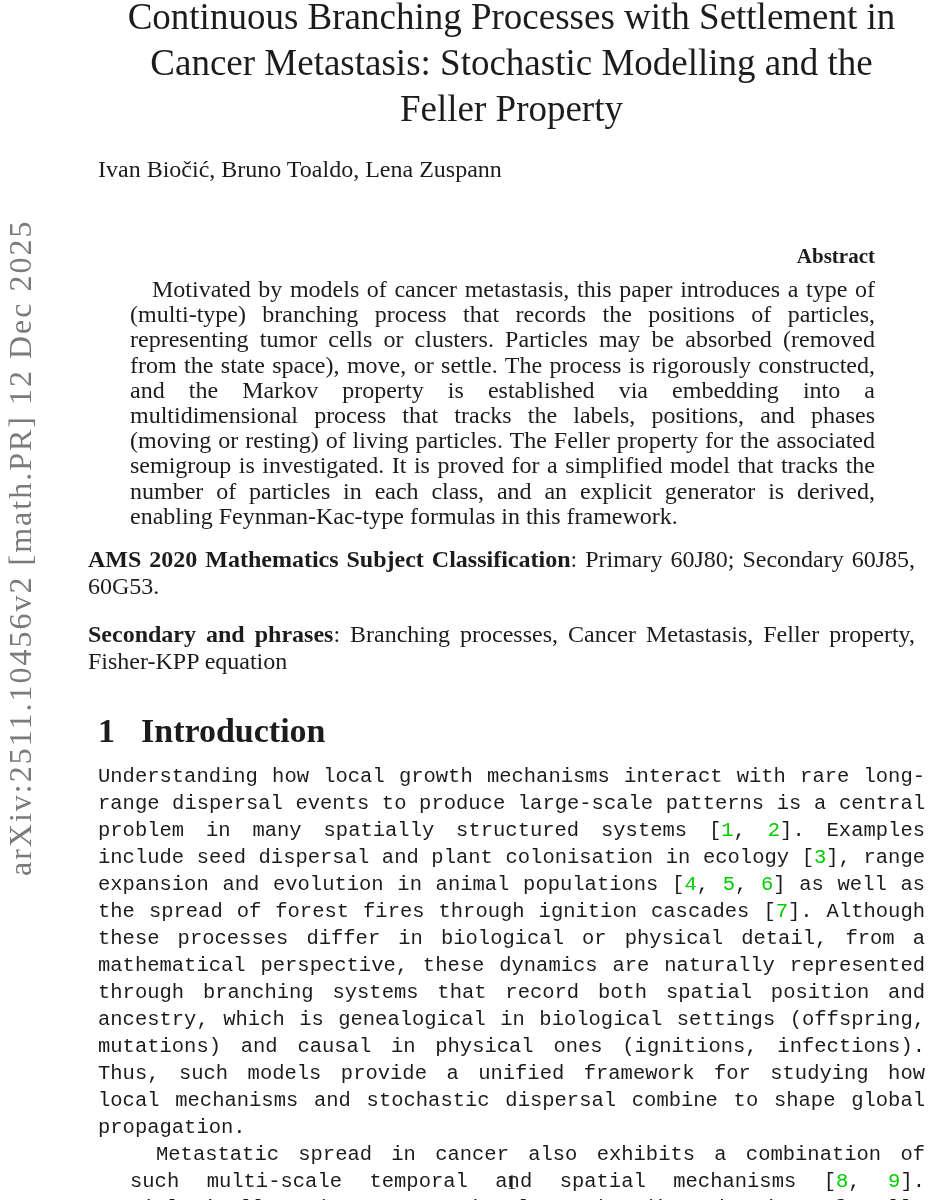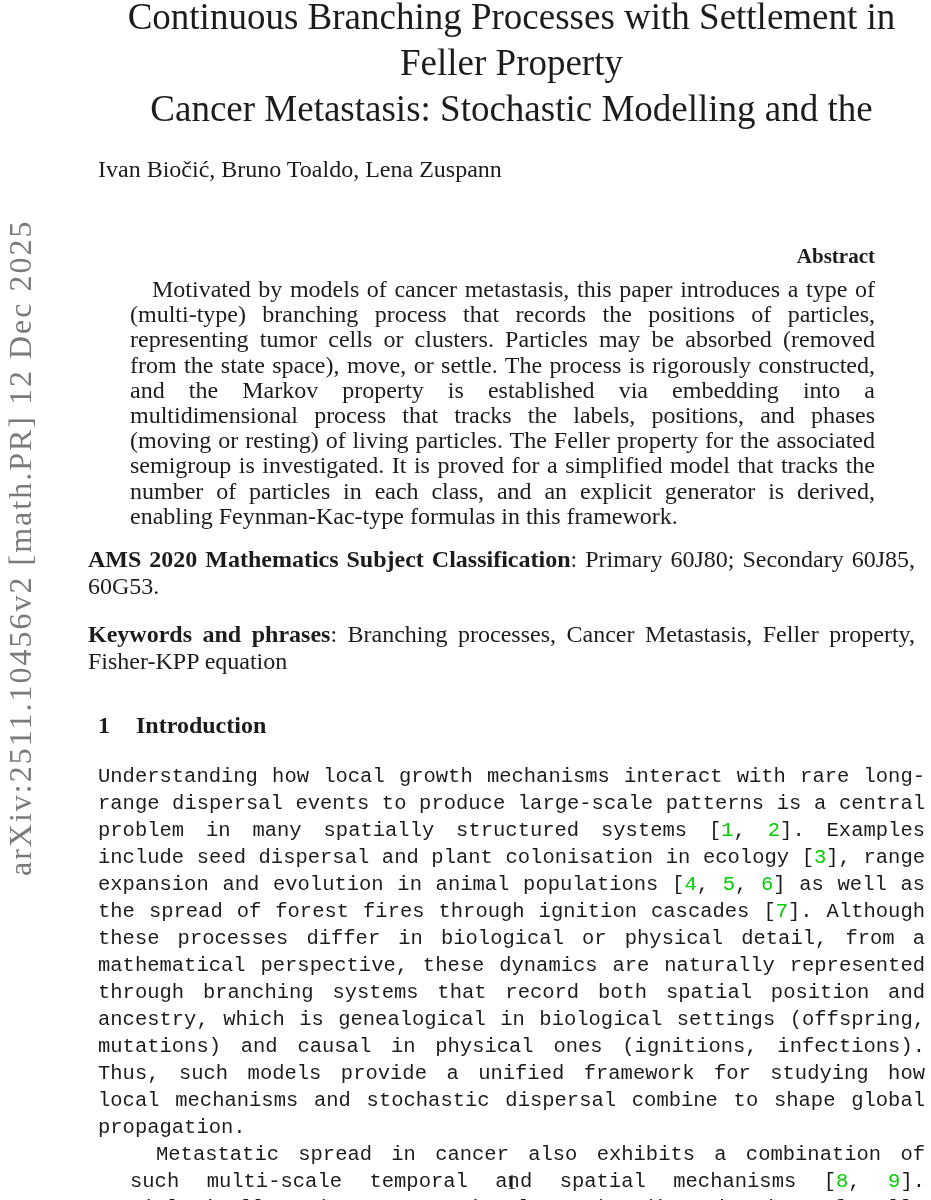--- a/index.html
+++ b/index.html
@@ -79,21 +79,21 @@
     text-align: justify;
   }
   .ams { top: 546px; }
   .kw  { top: 621px; }
   .ams b, .kw b { font-weight: bold; }
   .sec-head {
     position: absolute;
     top: 712px;
     left: 98px;
     width: 827px;
-    font-size: 24px;
+    font-size: 34px;
     font-weight: bold;
   }
   .sec-head .sec-num { display: inline-block; margin-right: 26px; }
   .body-text {
     position: absolute;
     top: 763px;
     left: 98px;
     width: 827px;
     font-size: 20.5px;
     line-height: 27px;
@@ -113,36 +113,36 @@
 </style>
 </head>
 <body>
 
 <div id="page">
 
   <div class="stamp">arXiv:2511.10456v2 [math.PR] 12 Dec 2025</div>
 
   <h1 class="title">
     <span>Continuous Branching Processes with Settlement in</span>
+    <span>Cancer Metastasis: Stochastic Modelling and the</span>
     <span>Feller Property</span>
-    <span>Cancer Metastasis: Stochastic Modelling and the</span>
   </h1>
 
   <div class="authors">Ivan Biočić, Bruno Toaldo, Lena Zuspann</div>
 
   <div class="abs-head">Abstract</div>
 
   <div class="abs-body">Motivated by models of cancer metastasis, this paper introduces a type of (multi-type) branching process that records the positions of particles, representing tumor cells or clusters. Particles may be absorbed (removed from the state space), move, or settle. The process is rigorously constructed, and the Markov property is established via embedding into a multidimensional process that tracks the labels, positions, and phases (moving or resting) of living particles. The Feller property for the associated semigroup is investigated. It is proved for a simplified model that tracks the number of particles in each class, and an explicit generator is derived, enabling Feynman-Kac-type formulas in this framework.</div>
 
   <div class="ams">
     <b>AMS 2020 Mathematics Subject Classification</b><span>: Primary 60J80; Secondary 60J85, 60G53.</span>
   </div>
 
   <div class="kw">
-    <b>Keywords and phrases</b><span>: Branching processes, Cancer Metastasis, Feller property, Fisher-KPP equation</span>
+    <b>Secondary and phrases</b><span>: Branching processes, Cancer Metastasis, Feller property, Fisher-KPP equation</span>
   </div>
 
   <div class="sec-head">
     <span class="sec-num">1</span><span>Introduction</span>
   </div>
 
   <div class="body-text">
     <p>Understanding how local growth mechanisms interact with rare long-range dispersal events to produce large-scale patterns is a central problem in many spatially structured systems [<span class="cite">1</span>, <span class="cite">2</span>]. Examples include seed dispersal and plant colonisation in ecology [<span class="cite">3</span>], range expansion and evolution in animal populations [<span class="cite">4</span>, <span class="cite">5</span>, <span class="cite">6</span>] as well as the spread of forest fires through ignition cascades [<span class="cite">7</span>]. Although these processes differ in biological or physical detail, from a mathematical perspective, these dynamics are naturally represented through branching systems that record both spatial position and ancestry, which is genealogical in biological settings (offspring, mutations) and causal in physical ones (ignitions, infections). Thus, such models provide a unified framework for studying how local mechanisms and stochastic dispersal combine to shape global propagation.</p>
     <p>Metastatic spread in cancer also exhibits a combination of such multi-scale temporal and spatial mechanisms [<span class="cite">8</span>, <span class="cite">9</span>]. Biologically, the process involves the dissemination of cells from a primary tumour, entering the vascular system, their survival in transport, and rare successful colonisation of distant organs; an ordered phenomenon known as the</p>
   </div>

